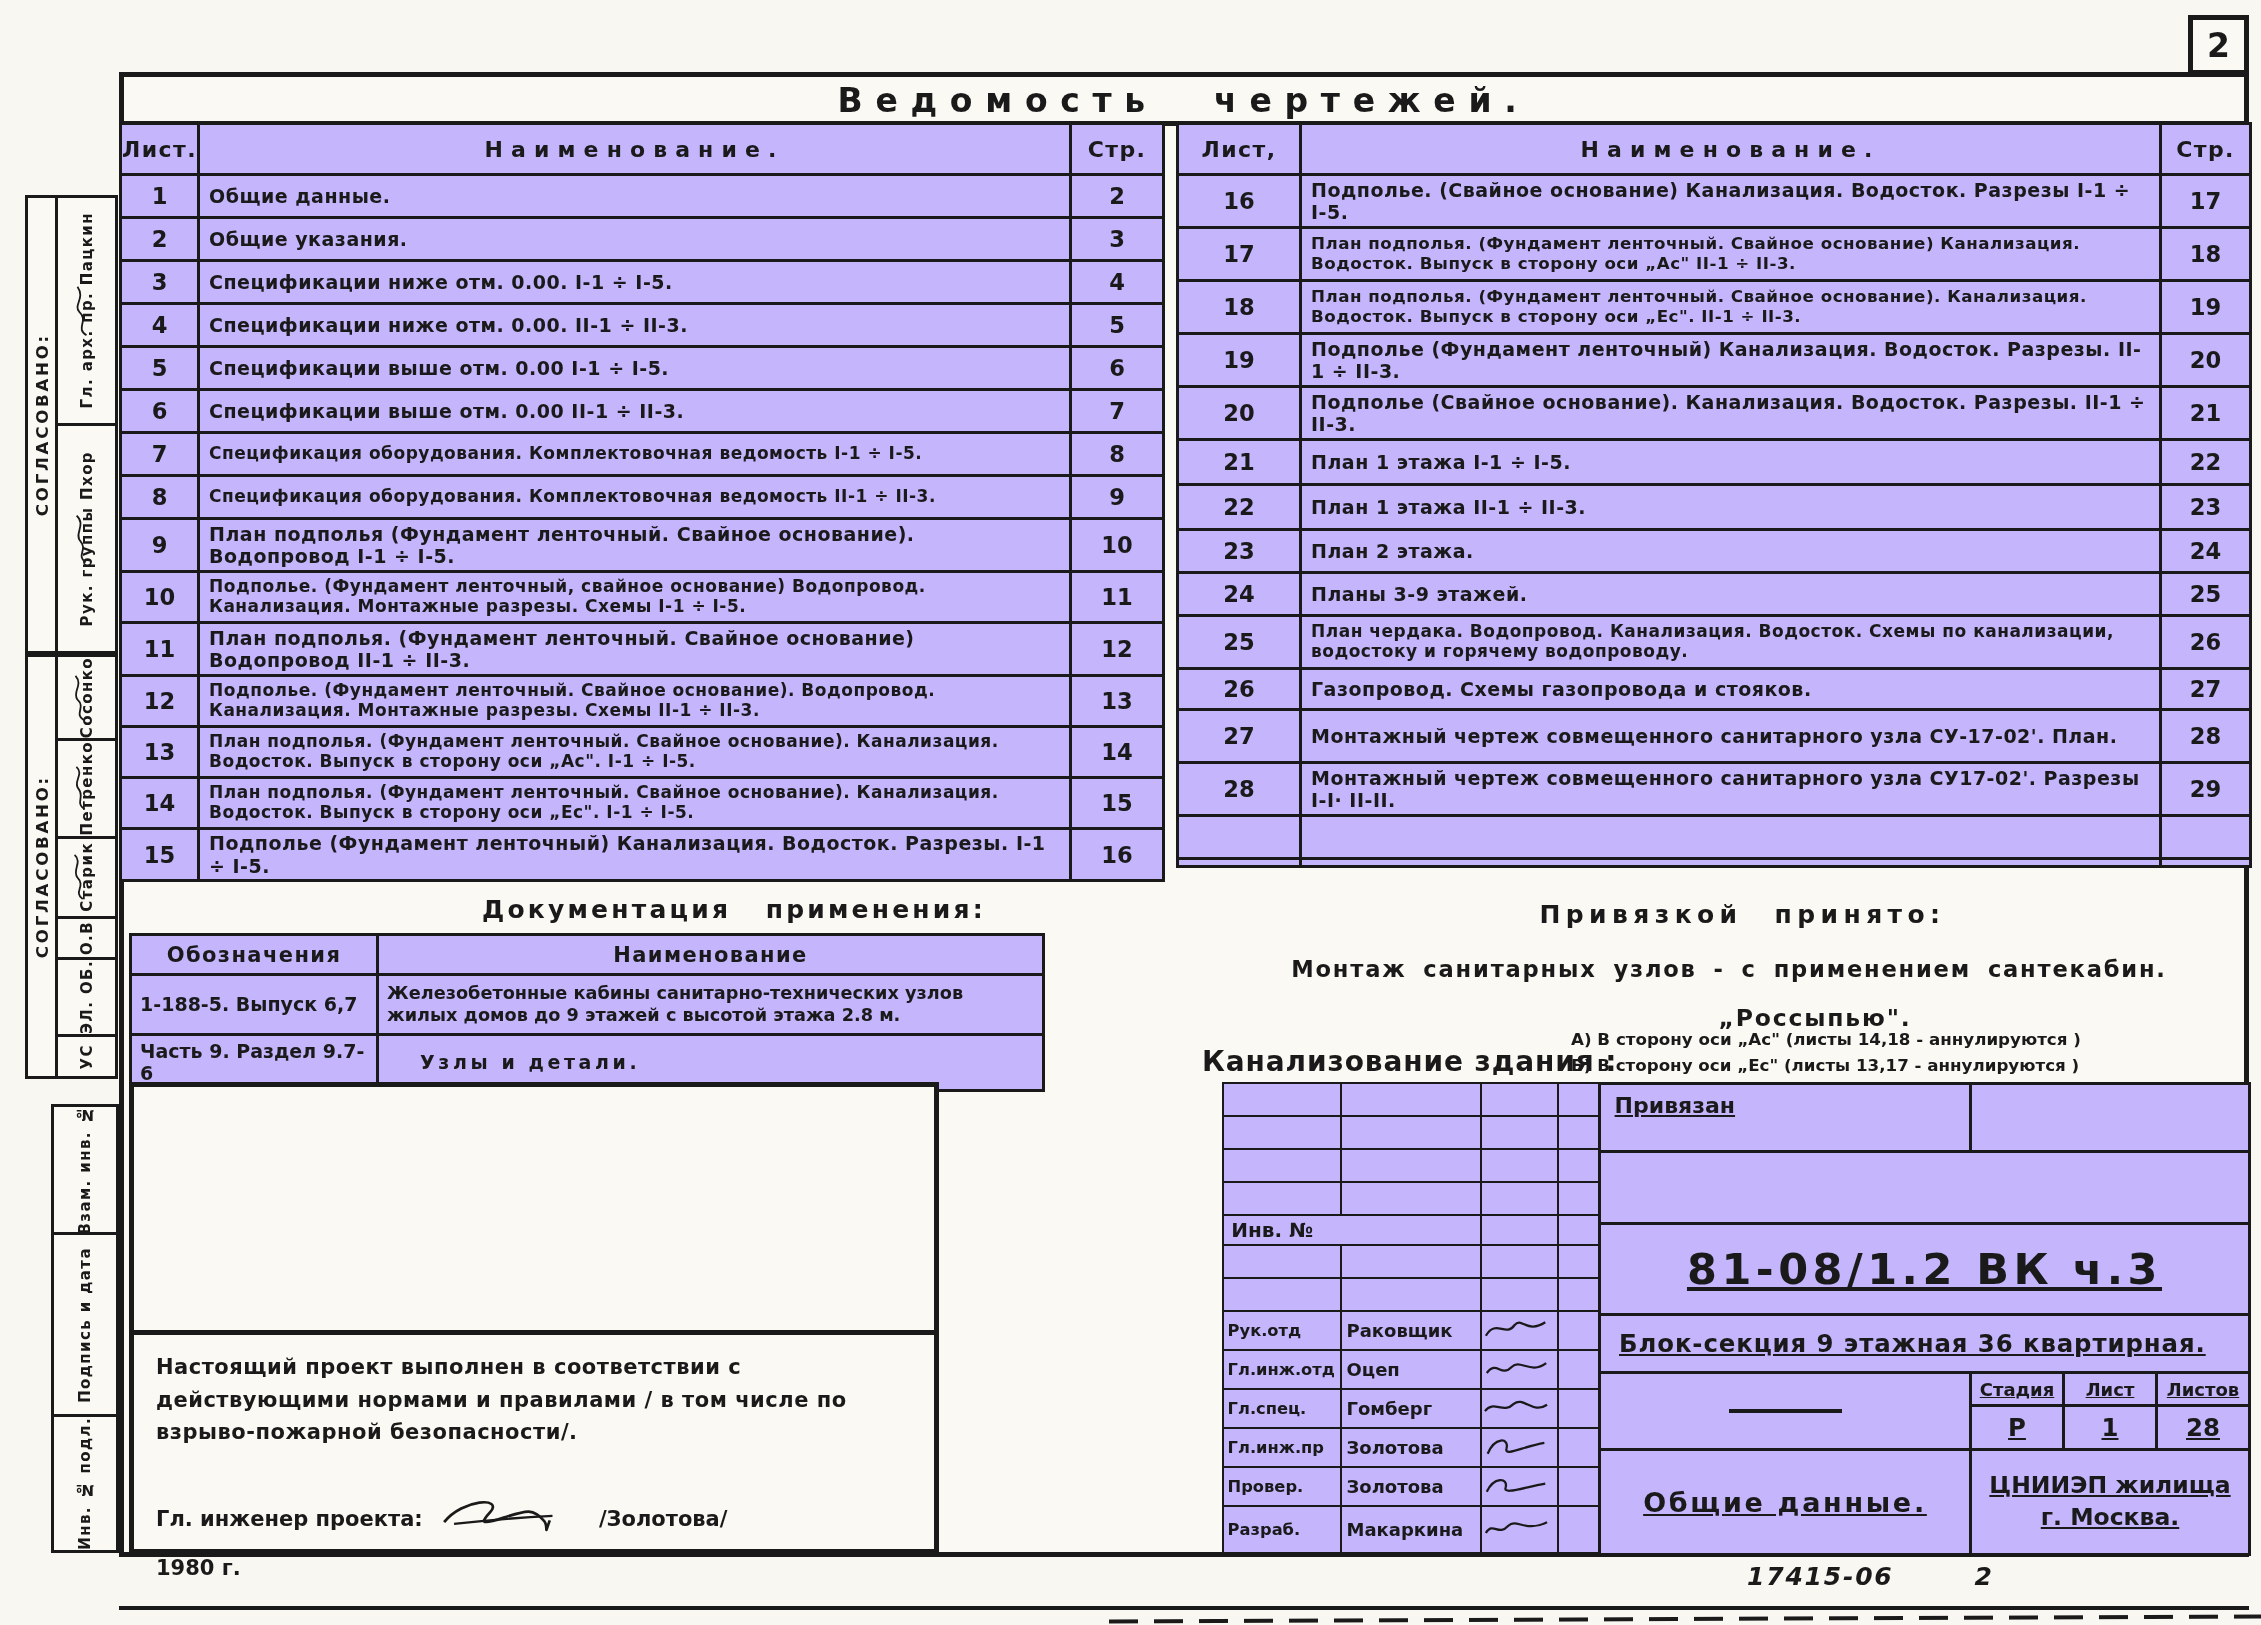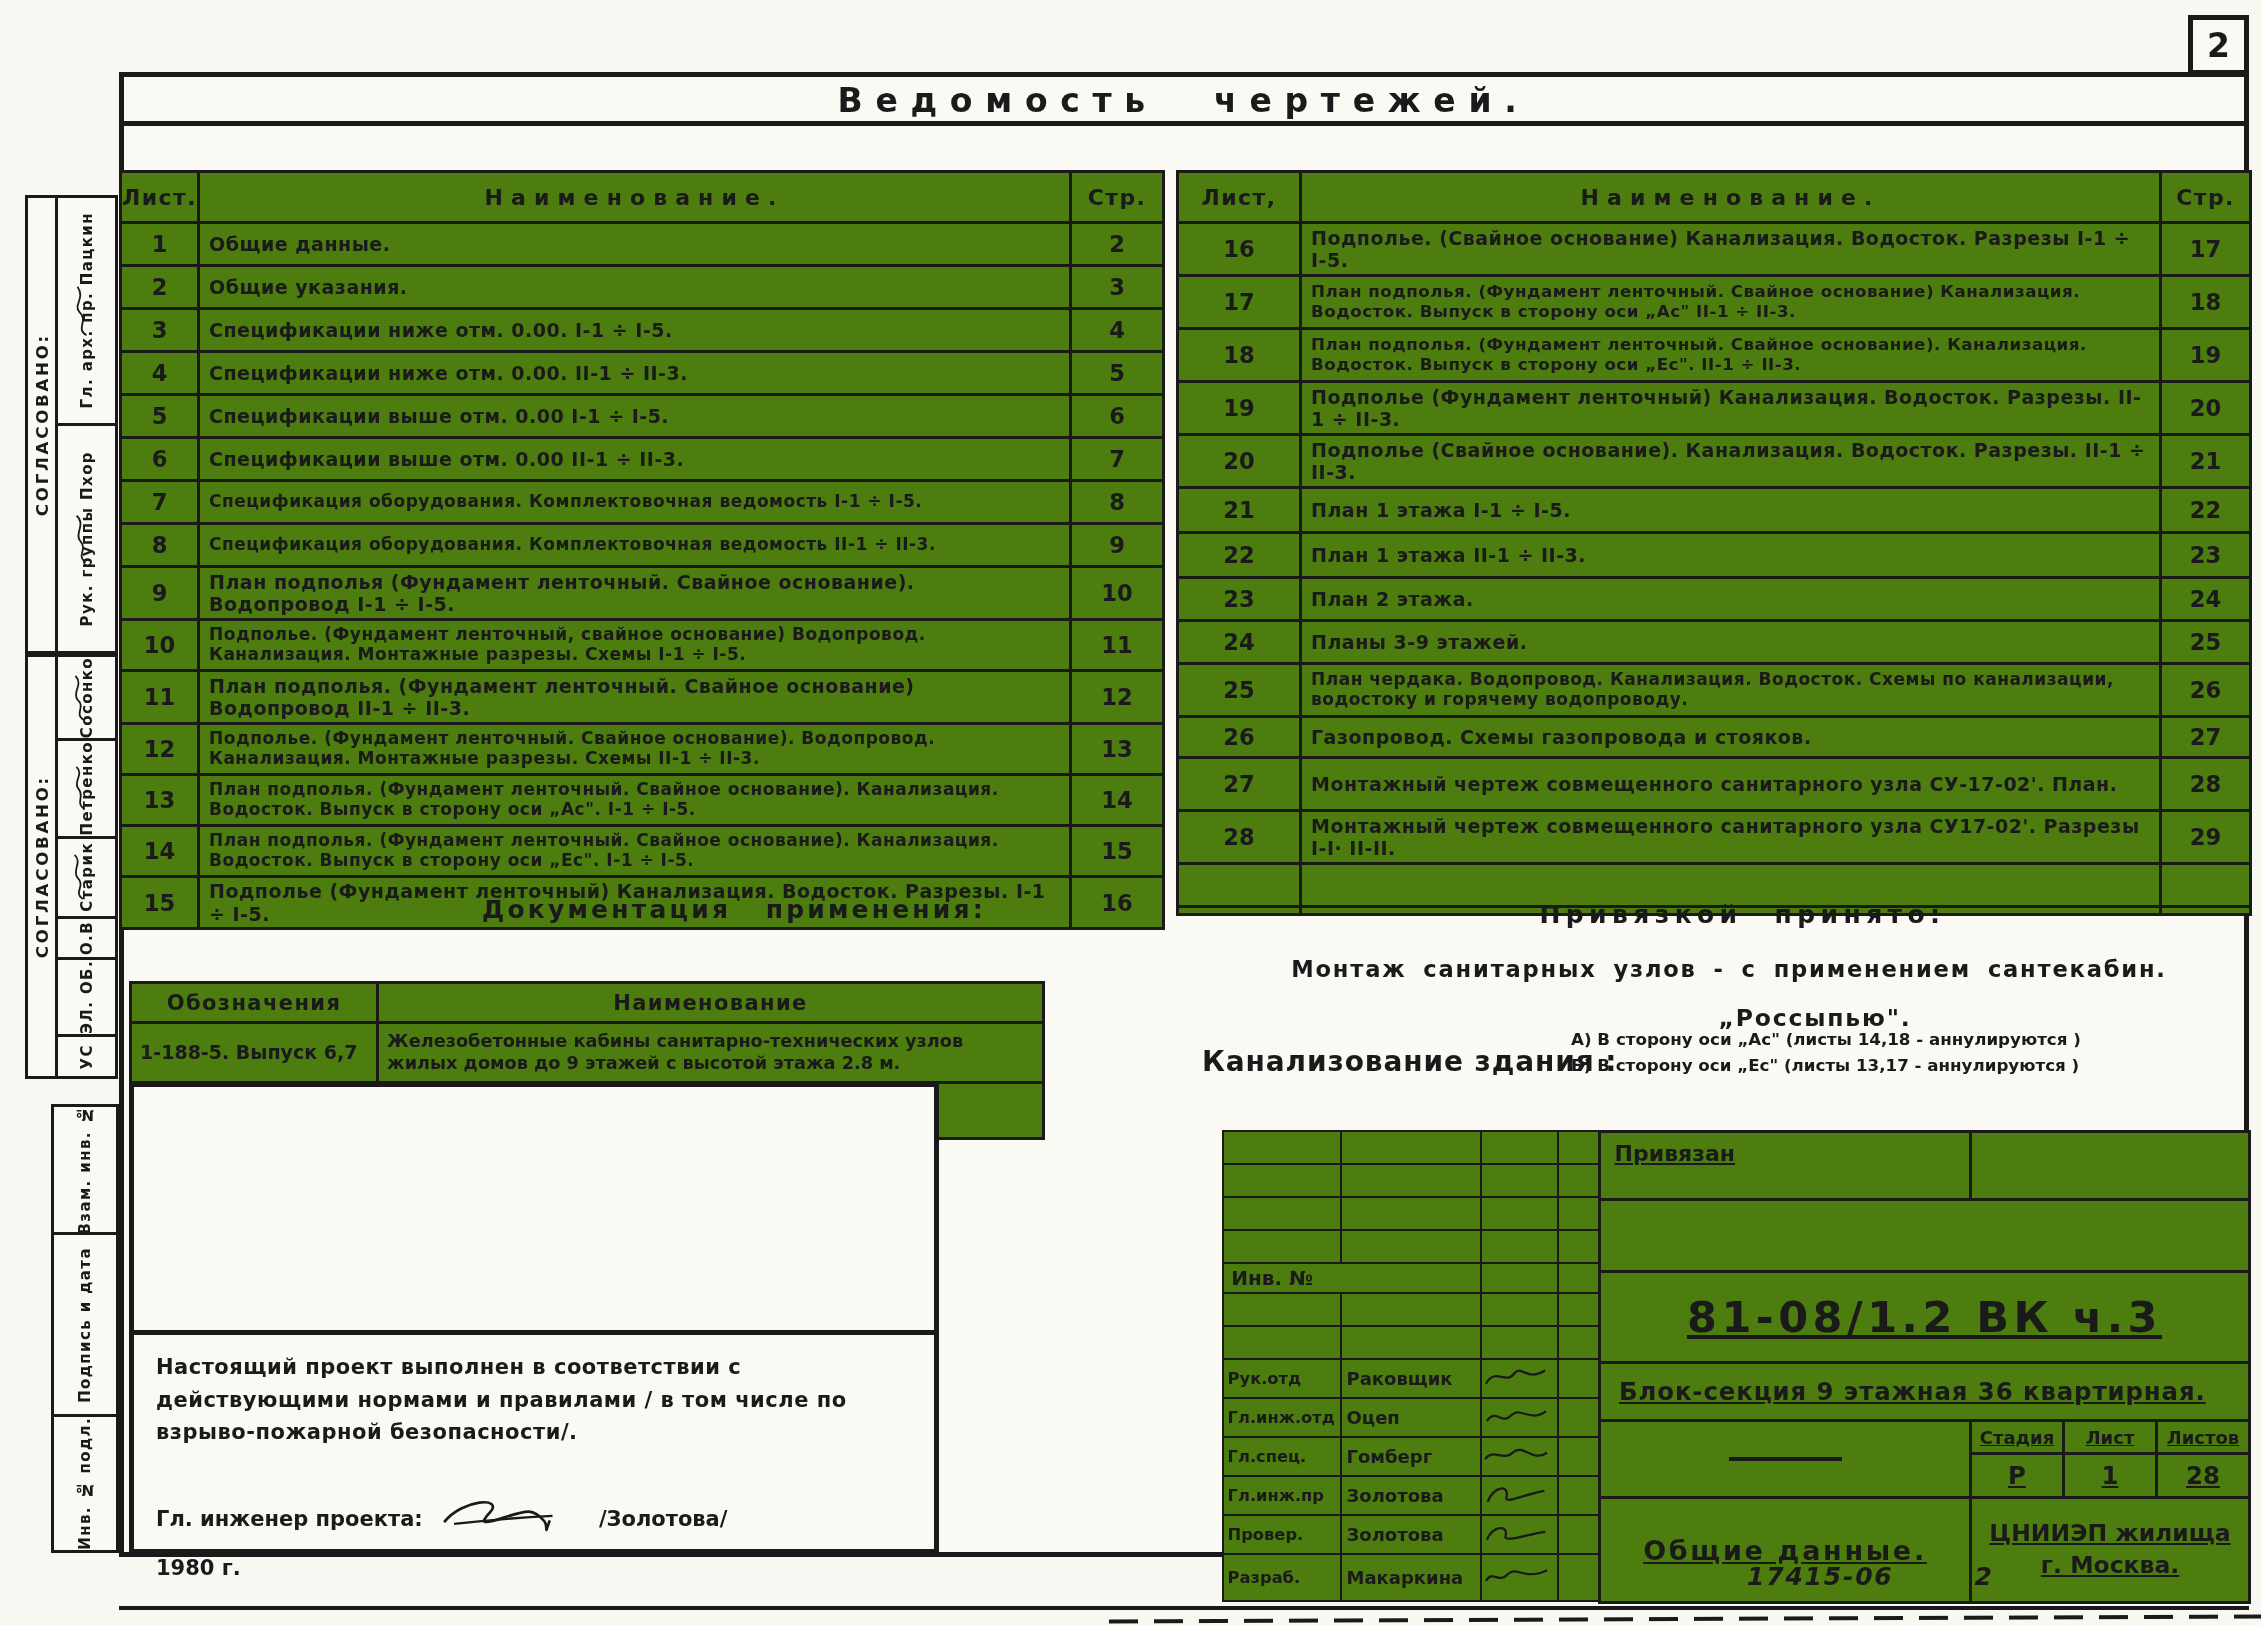--- a/index.html
+++ b/index.html
@@ -24,21 +24,21 @@
     font-size:33px; font-weight:700;
   }
   .sheet-title {
     left:595px; top:79px; width:1177px; height:42px;
     display:flex; align-items:center; justify-content:center;
     font-size:33px; font-weight:700; letter-spacing:12.7px; word-spacing:32px;
     white-space:nowrap;
   }
   .title-rule { left:119px; top:121px; width:2130px; height:4.5px; background:#1a1a1a; }
 
-  table { border-collapse:collapse; table-layout:fixed; background:#4d7c0f;margin-top:48px; }
+  table { border-collapse:collapse; table-layout:fixed; background:#c4b5fd; }
   td, th { border:3.2px solid #1a1a1a; vertical-align:middle; overflow:hidden; }
   th.hdr { font-weight:700; font-size:22px; text-align:center; letter-spacing:1.4px; }
   th.hdr-name { letter-spacing:8.1px; }
   td.num { font-weight:700; font-size:22.6px; text-align:center; }
   td.nm  { font-weight:700; font-size:19px; line-height:1.17; letter-spacing:0.5px;
            padding:2.7px 9px; text-align:left; }
   tr.hd { height:51px; }
   tr.rowS { height:43px; }
   tr.rowT { height:51px; }
   tr.rowA { height:53px; }

